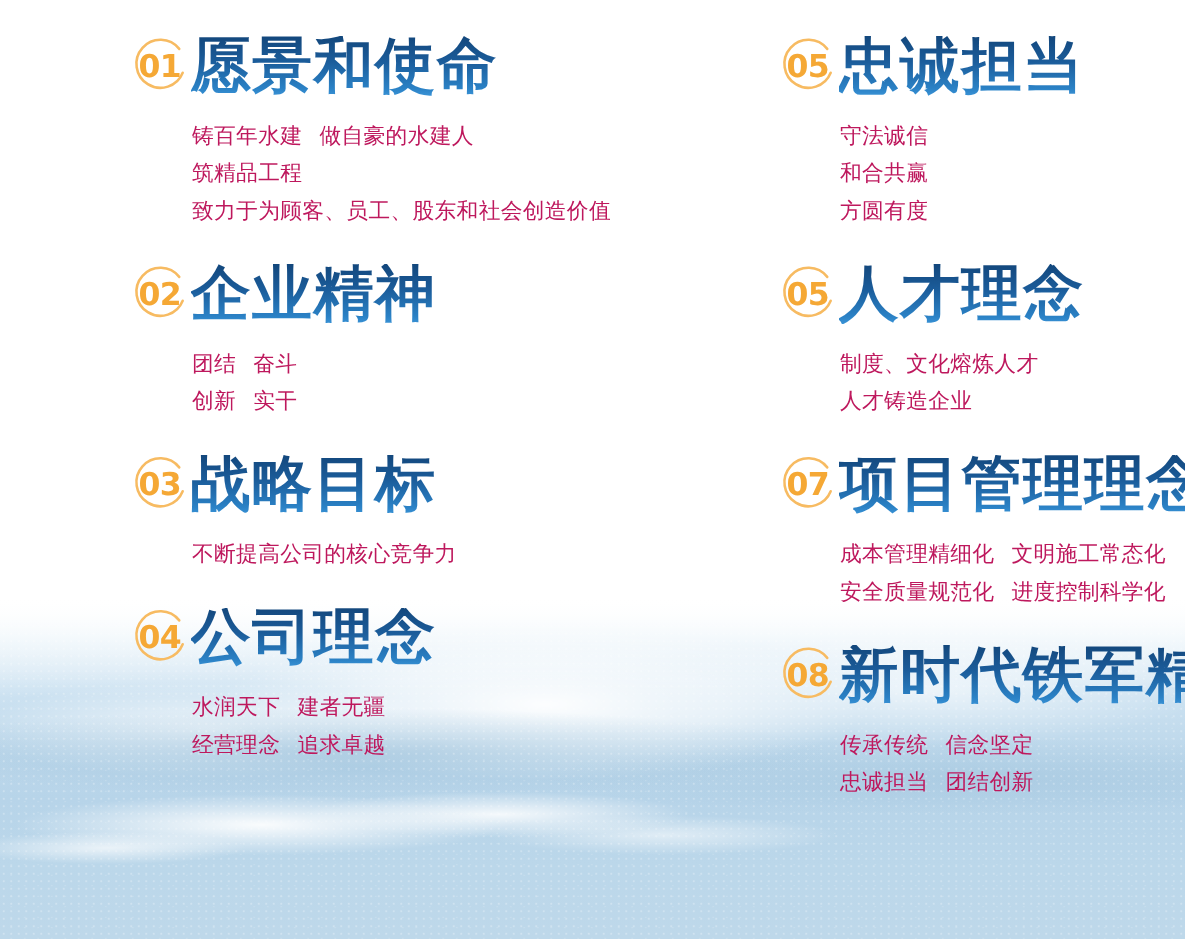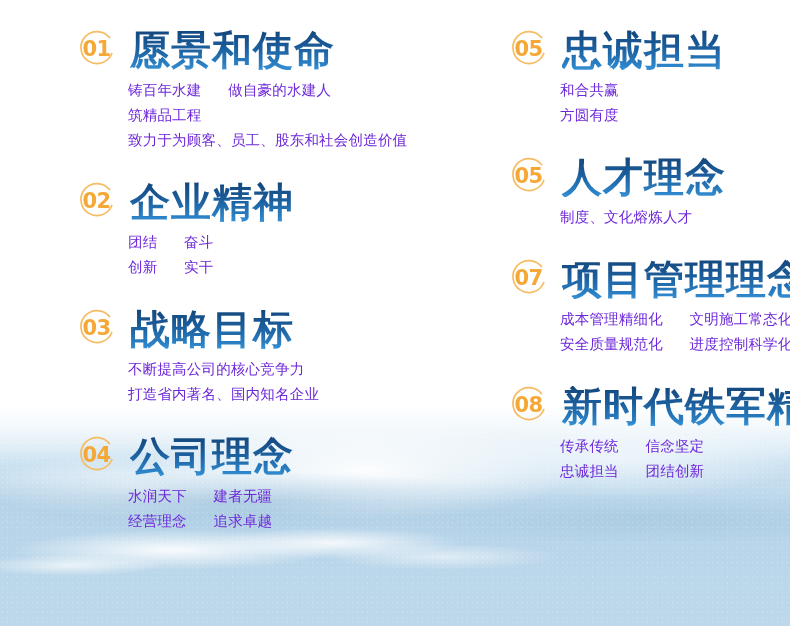--- a/index.html
+++ b/index.html
@@ -106,23 +106,24 @@
 
   .block {
     position: relative;
     padding-left: 76px;
   }
   .block.left  { margin-bottom: 22px; }
   .block.right { margin-bottom: 22px; }
 
   .head-row {
     display: flex;
-    align-items: flex-end;
-    gap: 13px;
+    align-items: flex-start;
+    gap: 0;
     height: 46px;
+    margin-left: 10px;
   }
 
   
   .badge {
     position: relative;
     width: 41px;
     height: 41px;
     flex: 0 0 41px;
   }
   .badge svg {
@@ -159,24 +160,24 @@
     background-clip: text;
     color: transparent;
     -webkit-text-fill-color: transparent;
   }
 
   .lines {
     margin-top: 9px;
     padding-left: 52px;
   }
   .lines .line {
-    font-family: Liberation Mono, monospace;
+    font-family: Liberation Serif, serif;
     font-size: 14.5px;
     line-height: 25px;
-    color: #6d28d9;
+    color: #be185d;
     white-space: pre;
     letter-spacing: .2px;
   }
 </style>
 </head>
 <body>
 
 <div id="poster">
 
   <div class="bg-layer bg-ocean"></div>
@@ -226,21 +227,20 @@
       <div class="badge">
         <svg viewBox="0 0 41 41" aria-hidden="true">
           <path d="M 33.5 8.6 A 16 16 0 1 0 35.8 24.5" fill="none" stroke="#f7bb62" stroke-width="1.7" stroke-linecap="round"></path>
         </svg>
         <span class="num">03</span>
       </div>
       <div class="title">战略目标</div>
     </div>
     <div class="lines">
             <div class="line">不断提高公司的核心竞争力</div>
-            <div class="line">打造省内著名、国内知名企业</div>
           </div>
   </div>
 
   <div class="block left">
     <div class="head-row">
       <div class="badge">
         <svg viewBox="0 0 41 41" aria-hidden="true">
           <path d="M 33.5 8.6 A 16 16 0 1 0 35.8 24.5" fill="none" stroke="#f7bb62" stroke-width="1.7" stroke-linecap="round"></path>
         </svg>
         <span class="num">04</span>
@@ -258,37 +258,39 @@
     <div class="head-row">
       <div class="badge">
         <svg viewBox="0 0 41 41" aria-hidden="true">
           <path d="M 33.5 8.6 A 16 16 0 1 0 35.8 24.5" fill="none" stroke="#f7bb62" stroke-width="1.7" stroke-linecap="round"></path>
         </svg>
         <span class="num">05</span>
       </div>
       <div class="title">忠诚担当</div>
     </div>
     <div class="lines">
+            <div class="line">守法诚信</div>
             <div class="line">和合共赢</div>
             <div class="line">方圆有度</div>
           </div>
   </div>
 
   <div class="block right">
     <div class="head-row">
       <div class="badge">
         <svg viewBox="0 0 41 41" aria-hidden="true">
           <path d="M 33.5 8.6 A 16 16 0 1 0 35.8 24.5" fill="none" stroke="#f7bb62" stroke-width="1.7" stroke-linecap="round"></path>
         </svg>
         <span class="num">05</span>
       </div>
       <div class="title">人才理念</div>
     </div>
     <div class="lines">
             <div class="line">制度、文化熔炼人才</div>
+            <div class="line">人才铸造企业</div>
           </div>
   </div>
 
   <div class="block right">
     <div class="head-row">
       <div class="badge">
         <svg viewBox="0 0 41 41" aria-hidden="true">
           <path d="M 33.5 8.6 A 16 16 0 1 0 35.8 24.5" fill="none" stroke="#f7bb62" stroke-width="1.7" stroke-linecap="round"></path>
         </svg>
         <span class="num">07</span>

